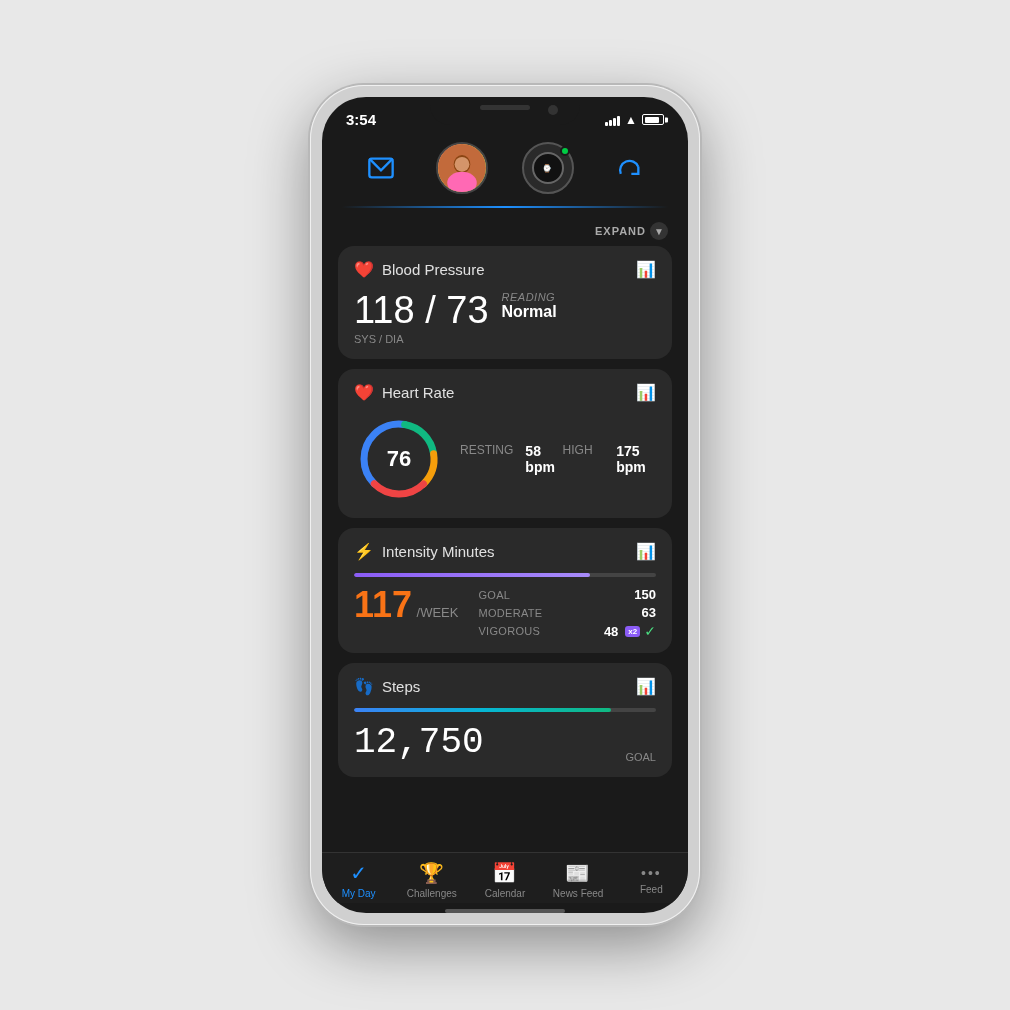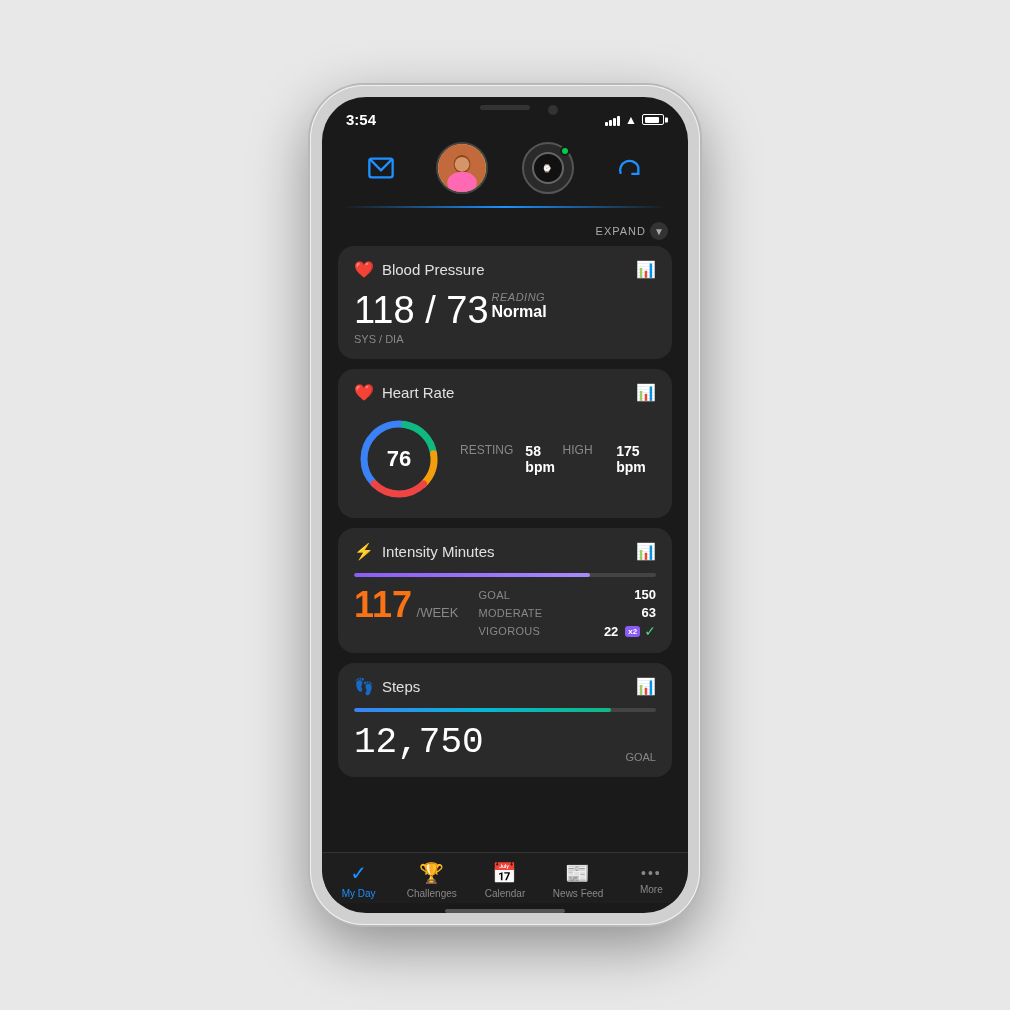--- a/index.html
+++ b/index.html
@@ -236,21 +236,21 @@
       justify-content: flex-end;
       align-items: center;
       padding: 6px 4px;
       gap: 4px;
       cursor: pointer;
     }
 
     .expand-text {
       color: #aaa;
       font-size: 11px;
-      font-weight: 400;
+      font-weight: 700;
       letter-spacing: 1px;
     }
 
     .expand-chevron {
       width: 18px;
       height: 18px;
       border-radius: 50%;
       background: #333;
       display: flex;
       align-items: center;
@@ -288,21 +288,21 @@
 
     .chart-icon {
       color: #888;
       font-size: 16px;
     }
 
     
     .bp-reading {
       display: flex;
       align-items: flex-start;
-      gap: 3px;
+      gap: 13px;
     }
 
     .bp-value {
       color: white;
       font-size: 38px;
       font-weight: 300;
       line-height: 1;
     }
 
     .bp-label {
@@ -678,21 +678,21 @@
               <span class="intensity-stat-label">GOAL</span>
               <span class="intensity-stat-value">150</span>
             </div>
             <div class="intensity-stat-row">
               <span class="intensity-stat-label">MODERATE</span>
               <span class="intensity-stat-value">63</span>
             </div>
             <div class="intensity-stat-row">
               <span class="intensity-stat-label">VIGOROUS</span>
               <div style="display:flex;align-items:center;gap:4px">
-                <span class="intensity-stat-value">22</span>
+                <span class="intensity-stat-value">48</span>
                 <span class="x2-badge">x2</span>
                 <span class="check-icon">✓</span>
               </div>
             </div>
           </div>
         </div>
       </div>
 
       <div class="card">
         <div class="card-header">
@@ -725,20 +725,20 @@
       <div class="bottom-nav-item">
         <span class="bottom-nav-icon">📅</span>
         <span class="bottom-nav-label">Calendar</span>
       </div>
       <div class="bottom-nav-item">
         <span class="bottom-nav-icon">📰</span>
         <span class="bottom-nav-label">News Feed</span>
       </div>
       <div class="bottom-nav-item">
         <span class="bottom-nav-icon" style="font-size:14px;letter-spacing:2px">•••</span>
-        <span class="bottom-nav-label">More</span>
+        <span class="bottom-nav-label">Feed</span>
       </div>
     </div>
 
     <div class="bottom-home-indicator"></div>
 
   </div>
 </div>
 
 </body></html>

